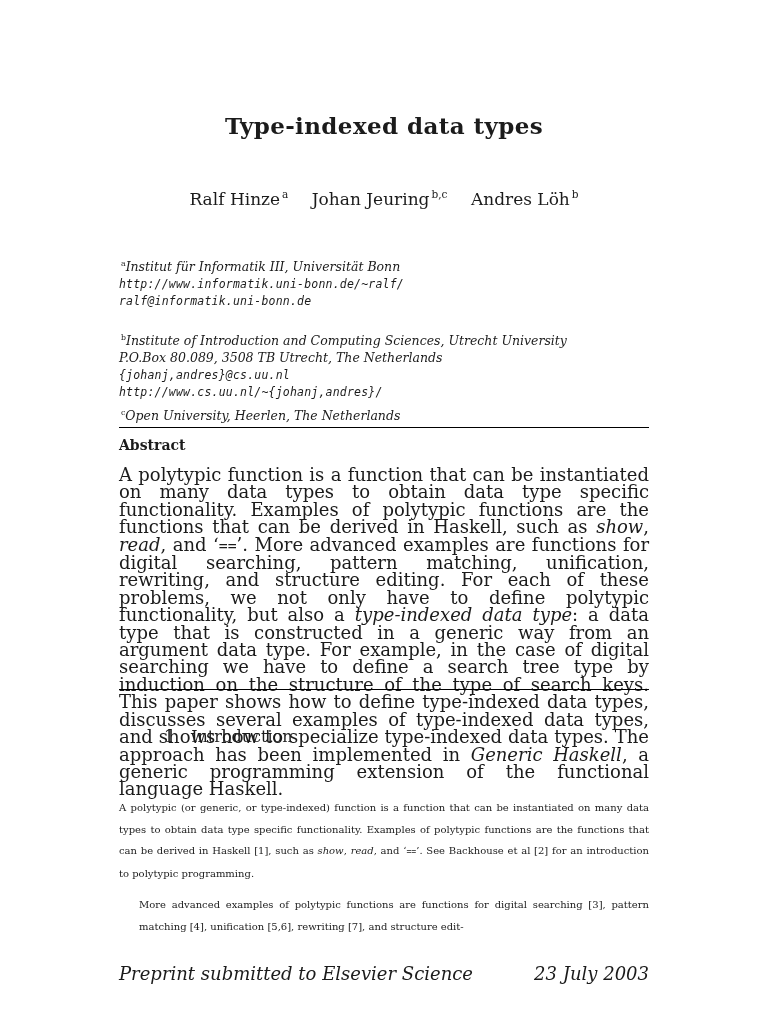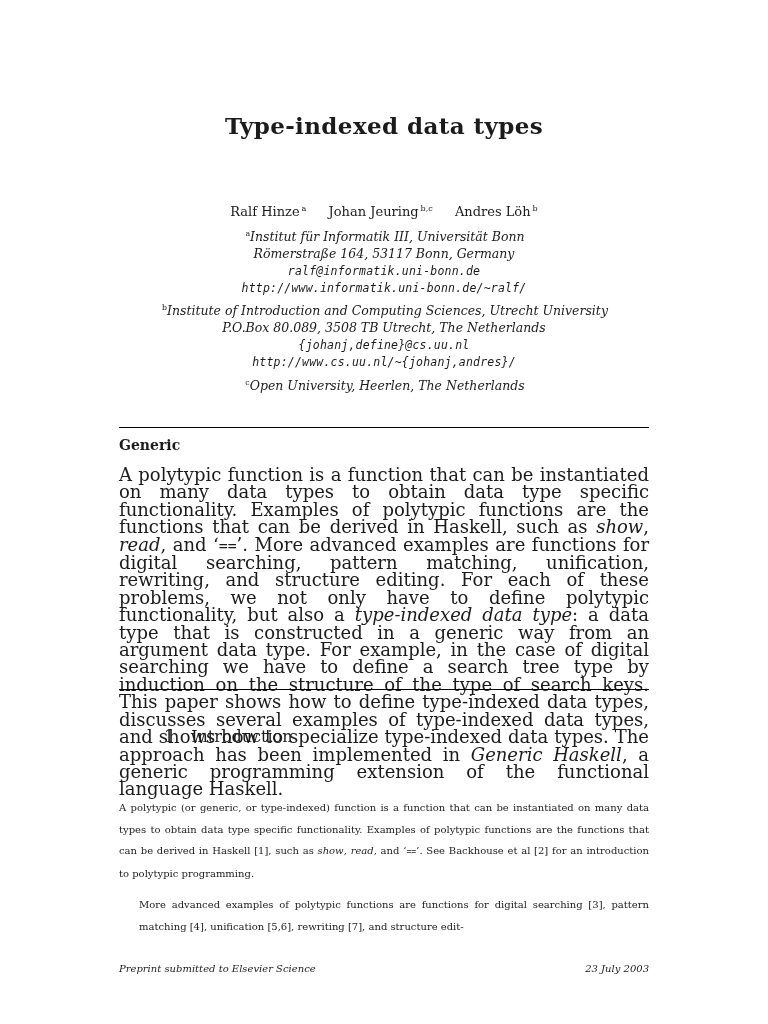--- a/index.html
+++ b/index.html
@@ -12,28 +12,28 @@
     position: relative;
   }
   .page { position: absolute; inset: 0; background: #ffffff; }
   .col { position: absolute; left: 119px; width: 530px; }
 
   .title {
     top: 112px; text-align: center;
     font-size: 23px; font-weight: bold; letter-spacing: 0.4px;
   }
   .authors {
-    top: 204px; text-align: center; font-size: 13px;
+    top: 188px; text-align: center; font-size: 17px;
   }
   .authors .author { margin: 0 9px; white-space: nowrap; }
   .sup {
     font-size: 62%; vertical-align: super; font-style: normal;
     letter-spacing: 0; margin-left: 2px;
   }
-  .aff { text-align: center; font-style: italic; font-size: 12.5px; line-height: 16.8px; }
+  .aff { font-style: italic; font-size: 12.5px; line-height: 16.8px; margin-top: 30px; }
   .aff-a { top: 226px; }
   .aff-b { top: 300px; }
   .aff-c { top: 375px; }
   .mono-line {
     font-family: "DejaVu Sans Mono", monospace;
     font-size: 11.5px; letter-spacing: 0.2px;
   }
   .rule { height: 0; border-top: 1.6px solid #000; }
   .rule-1 { top: 427px; }
   .rule-2 { top: 689px; }
@@ -48,57 +48,56 @@
 
   .sec-h { top: 727px; font-size: 16px; font-weight: normal; margin-left: 45px; }
   .sec-h .sec-no { display: inline-block; margin-right: 17px; }
 
   .intro { top: 797px; font-size: 10px; line-height: 21.7px; text-align: justify; }
   .intro p { margin: 0; }
   .intro p + p { margin-top: 9px; margin-left: 20px; }
 
   .footer {
     top: 963px; display: flex; justify-content: space-between;
-    font-style: italic; font-size: 10px;
+    font-style: italic; font-size: 18px;
   }
 </style>
 </head>
 <body>
 
 <div class="page">
 
   <div class="col title">Type-indexed data types</div>
 
   <div class="col authors">
     <span class="author"><span>Ralf Hinze</span><span class="sup">a</span></span>
     <span class="author"><span>Johan Jeuring</span><span class="sup">b,c</span></span>
     <span class="author"><span>Andres Löh</span><span class="sup">b</span></span>
   </div>
 
   <div class="col aff aff-a">
     <div><span class="sup">a</span><span>Institut für Informatik III, Universität Bonn</span></div>
-    <div>Römerstraße 164, 53117 Bonn, Germany</div>
+    <div class="mono-line">http://www.informatik.uni-bonn.de/~ralf/</div>
     <div class="mono-line">ralf@informatik.uni-bonn.de</div>
-    <div class="mono-line">http://www.informatik.uni-bonn.de/~ralf/</div>
   </div>
 
   <div class="col aff aff-b">
     <div><span class="sup">b</span><span>Institute of Introduction and Computing Sciences, Utrecht University</span></div>
     <div>P.O.Box 80.089, 3508 TB Utrecht, The Netherlands</div>
-    <div class="mono-line">{johanj,define}@cs.uu.nl</div>
+    <div class="mono-line">{johanj,andres}@cs.uu.nl</div>
     <div class="mono-line">http://www.cs.uu.nl/~{johanj,andres}/</div>
   </div>
 
   <div class="col aff aff-c">
     <div><span class="sup">c</span><span>Open University, Heerlen, The Netherlands</span></div>
   </div>
 
   <div class="col rule rule-1"></div>
 
-  <div class="col abstract-h">Generic</div>
+  <div class="col abstract-h">Abstract</div>
 
   <div class="col abstract-p"><span>A polytypic function is a function that can be instantiated on many data types to obtain data type specific functionality. Examples of polytypic functions are the functions that can be derived in Haskell, such as </span><span class="run-i">show</span><span>, </span><span class="run-i">read</span><span>, and ‘</span><span class="run-m">==</span><span>’. More advanced examples are functions for digital searching, pattern matching, unification, rewriting, and structure editing. For each of these problems, we not only have to define polytypic functionality, but also a </span><span class="run-i">type-indexed data type</span><span>: a data type that is constructed in a generic way from an argument data type. For example, in the case of digital searching we have to define a search tree type by induction on the structure of the type of search keys. This paper shows how to define type-indexed data types, discusses several examples of type-indexed data types, and shows how to specialize type-indexed data types. The approach has been implemented in </span><span class="run-i">Generic Haskell</span><span>, a generic programming extension of the functional language Haskell.</span></div>
 
   <div class="col rule rule-2"></div>
 
   <div class="col sec-h">
     <span class="sec-no">1</span><span>Introduction</span>
   </div>
 
   <div class="col intro">

